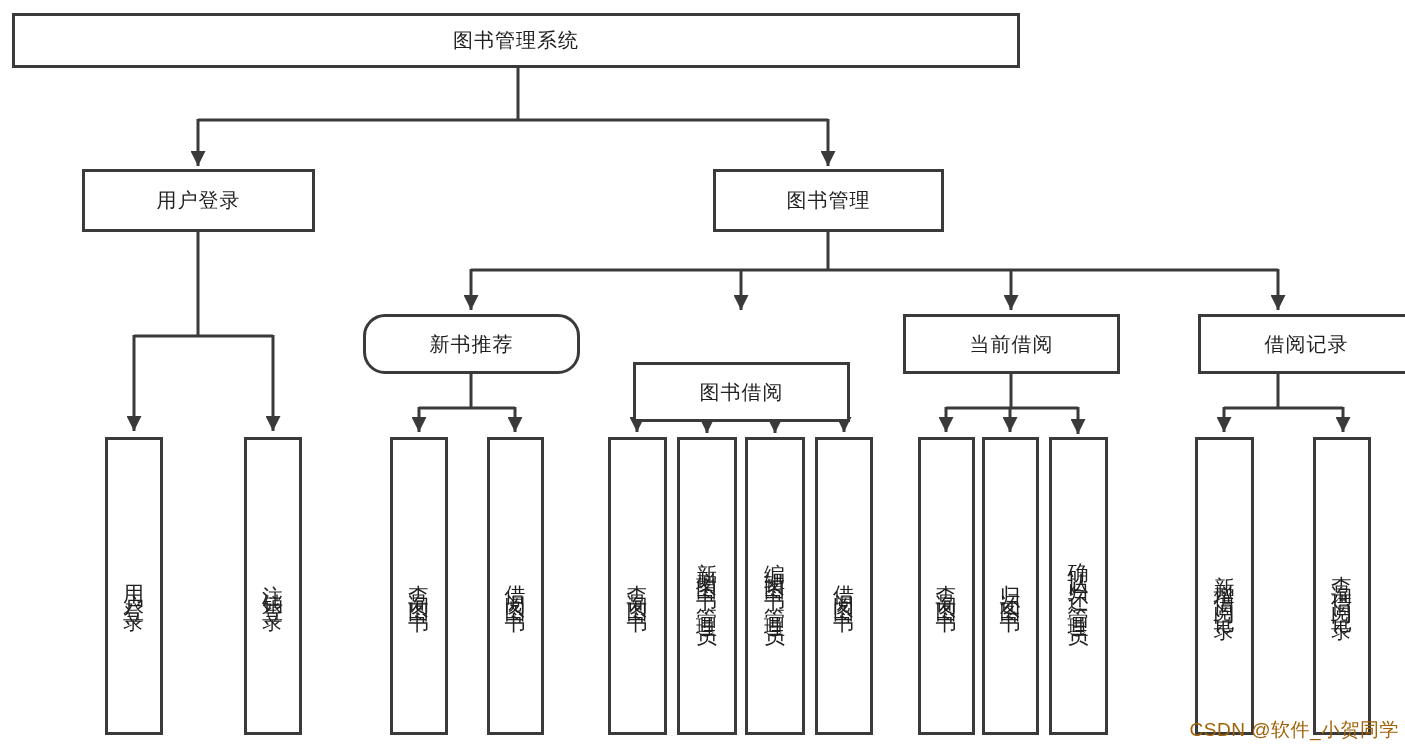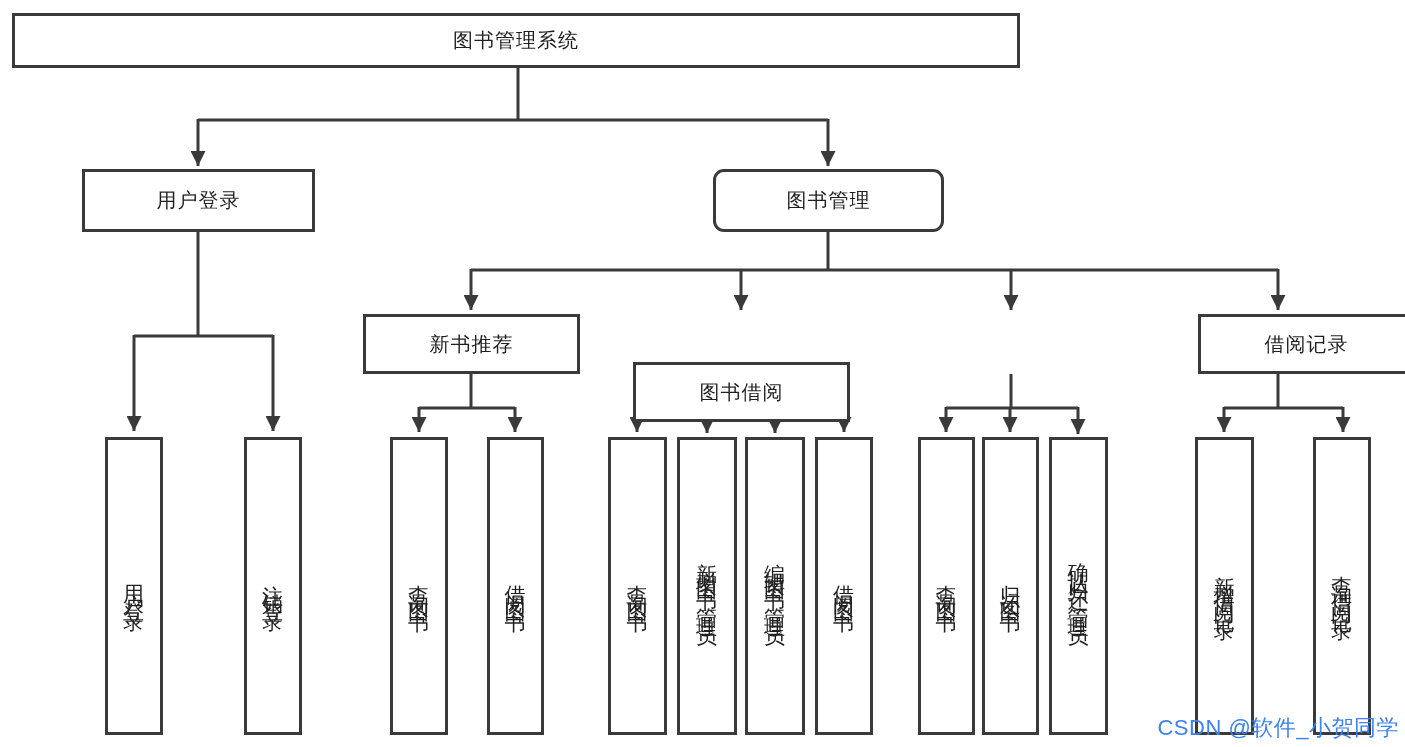--- a/index.html
+++ b/index.html
@@ -28,22 +28,22 @@
     text-orientation:mixed;
     font-size:21px;
     line-height:1;
     letter-spacing:9px;
     white-space:nowrap;
   }
   .watermark{
     position:absolute;
     right:6px;
     bottom:4px;
-    font-size:22px;
-    color:#3b82f6;
+    font-size:19px;
+    color:#a16207;
     letter-spacing:0.5px;
     z-index:3;
     pointer-events:none;
     text-align:center;
   }
 </style>
 </head>
 <body>
 
 <div class="stage">
@@ -98,29 +98,32 @@
     </g>
   </svg>
 
   <div class="node node-h" style="left:12px;top:13px;width:1008px;height:55px;">
     <span>图书管理系统</span>
   </div>
 
   <div class="node node-h" style="left:82px;top:169px;width:233px;height:63px;">
     <span>用户登录</span>
   </div>
-  <div class="node node-h" style="left:713px;top:169px;width:231px;height:63px;border-radius:11px;">
+  <div class="node node-h" style="left:713px;top:169px;width:231px;height:63px;">
     <span>图书管理</span>
   </div>
 
-  <div class="node node-h" style="left:363px;top:314px;width:217px;height:60px;">
+  <div class="node node-h" style="left:363px;top:314px;width:217px;height:60px;border-radius:22px;">
     <span>新书推荐</span>
   </div>
   <div class="node node-h" style="left:633px;top:314px;width:217px;height:60px;margin-top:48px;">
     <span>图书借阅</span>
+  </div>
+  <div class="node node-h" style="left:903px;top:314px;width:217px;height:60px;">
+    <span>当前借阅</span>
   </div>
   <div class="node node-h" style="left:1170px;top:314px;width:217px;height:60px;margin-left:28px;">
     <span>借阅记录</span>
   </div>
 
   <div class="node node-v" style="left:105px;top:437px;width:58px;height:298px;">
     <span class="vtext">用户登录</span>
   </div>
   <div class="node node-v" style="left:244px;top:437px;width:58px;height:298px;">
     <span class="vtext">注销登录</span>

